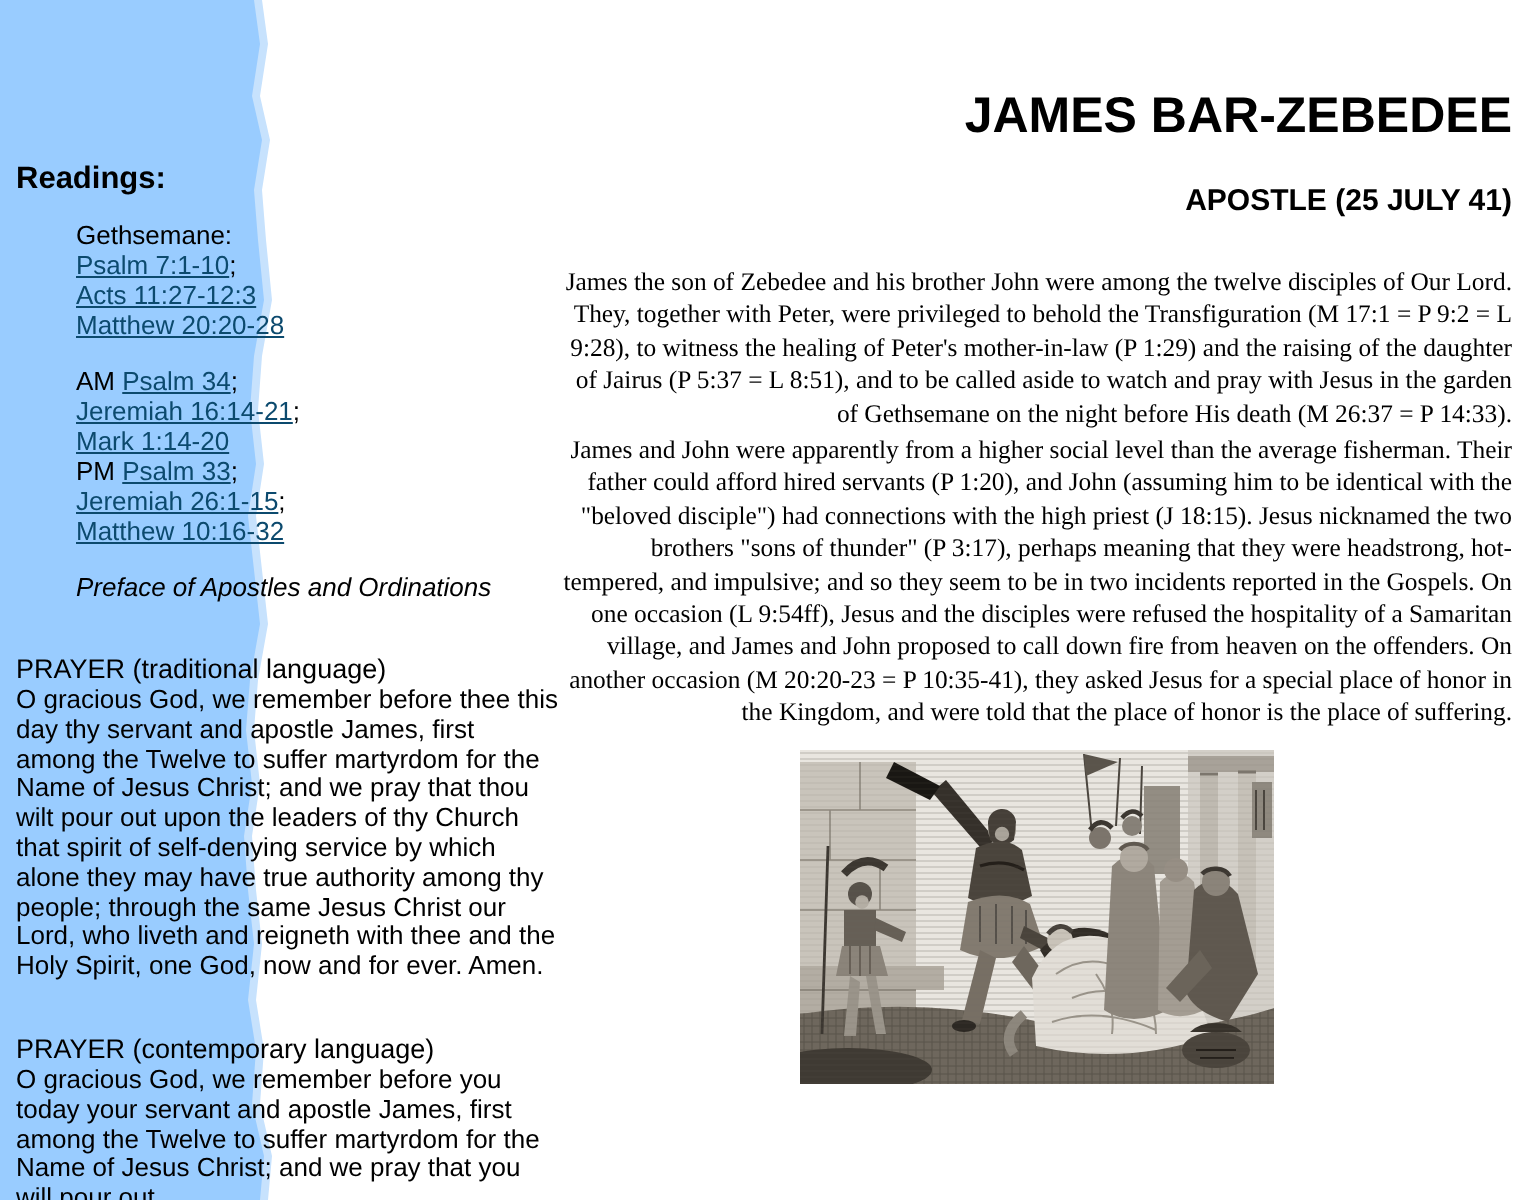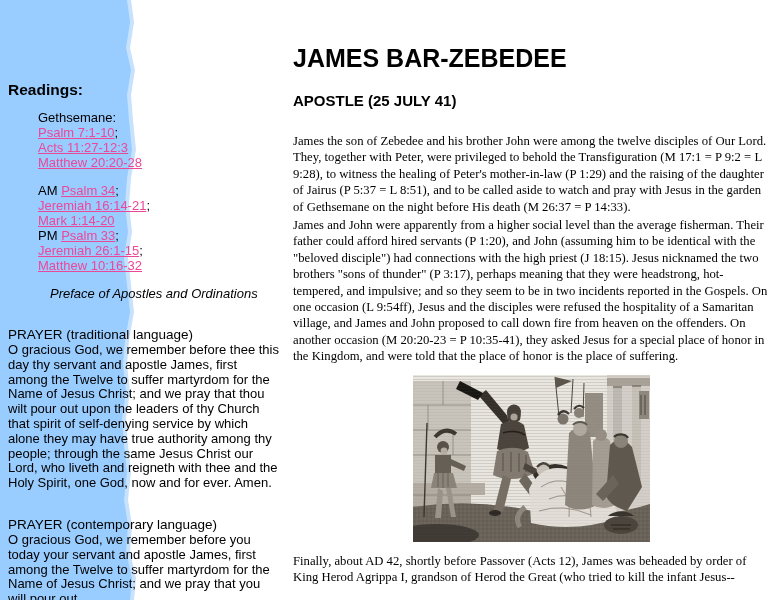--- a/index.html
+++ b/index.html
@@ -6,28 +6,28 @@
   body{position:relative;font-family:"Liberation Sans",sans-serif;color:#000;}
 
   
   .stripe{position:absolute;left:0;top:0;width:150px;height:600px;z-index:0;}
 
   
   .sidebar{position:absolute;left:8px;top:81px;width:274px;z-index:2;
            font-size:13px;line-height:15px;}
   .readings-h{font-weight:bold;font-size:15.5px;line-height:18px;margin:0;}
   .rlist{margin:11px 0 0 30px;}
-  .rlist a{color:#ec4899;}
+  .rlist a{color:#0c4a6e;}
   .gap{height:13px;}
-  .preface{margin:13px 0 0 42px;font-style:italic;}
+  .preface{margin:13px 0 0 30px;font-style:italic;}
   .prayer-h{font-weight:normal;font-size:13.5px;margin:26px 0 0 0;line-height:15px;}
   .prayer-b{margin:1px 0 0 0;width:272px;line-height:14.8px;font-size:13px;}
 
   
-  .main{position:absolute;left:293px;top:0;width:476px;z-index:2;}
+  .main{position:absolute;left:280px;top:0;width:476px;z-index:2;text-align:right;}
   .title{margin:44px 0 0 0;font-weight:bold;font-size:25px;line-height:28px;font-family:"Liberation Sans",sans-serif;}
   .subtitle{margin:20px 0 0 0;font-weight:bold;font-size:15px;line-height:17px;font-family:"Liberation Sans",sans-serif;}
   .body-p{margin:24px 0 0 0;font-family:"Liberation Serif",serif;font-size:12.7px;line-height:16.4px;}
   .body-p + .body-p{margin-top:2px;}
   .fig{margin:10px auto 0 auto;width:237px;height:167px;}
   .closing{margin:11px 0 0 0;font-family:"Liberation Serif",serif;font-size:12.7px;line-height:16.4px;}
 
   a{text-decoration:underline;}
 </style>
 </head>
@@ -160,14 +160,13 @@
       <path d="M200,100 l-17,19 7,7 16,-17 z" fill="#6b645a"></path>
 
       <ellipse cx="208" cy="150" rx="17" ry="9" fill="#4a443c"></ellipse>
       <path d="M195,141 a15,9 0 0 1 26,0 z" fill="#37322b"></path>
       <path d="M198,150 h20 M200,154 h17" stroke="#241f1a" stroke-width="0.9"></path>
 
       <rect width="237" height="167" fill="url(#hx)" opacity="0.16"></rect>
     </svg>
   </div>
 
-  <p class="closing">Finally, about AD 42, shortly before Passover (Acts 12), James was beheaded by order of King Herod Agrippa I, grandson of Herod the Great (who tried to kill the infant Jesus--</p>
 </div>
 
 </body></html>

